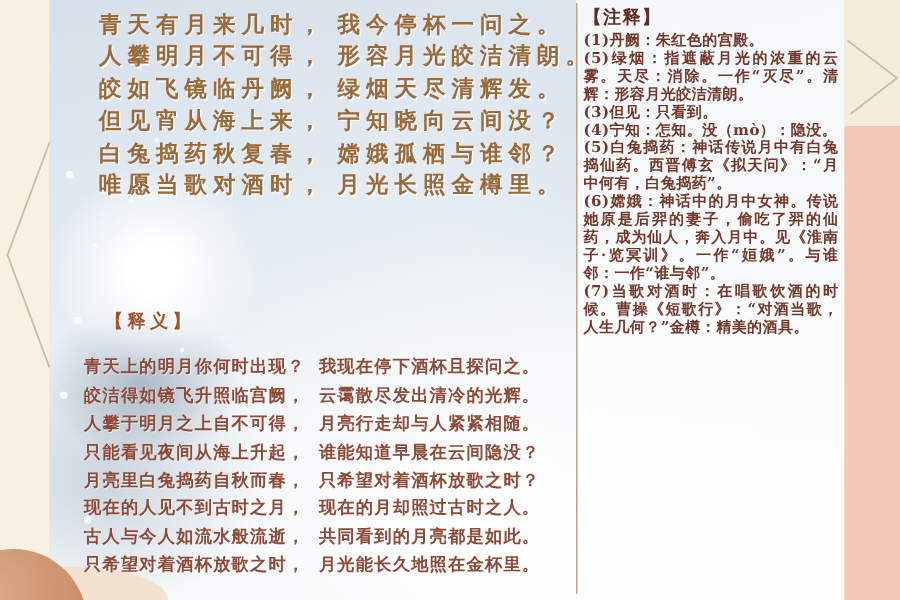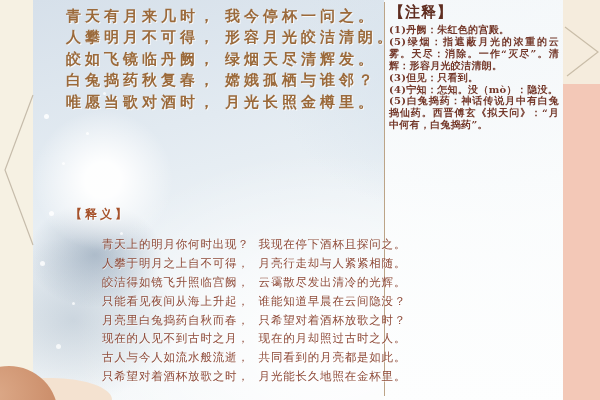--- a/index.html
+++ b/index.html
@@ -60,30 +60,29 @@
   }
   .poem-line .pr{margin-left:7px;}
 
   
   .shiyi-header{
     position:absolute;left:70px;top:206px;font-size:12px;font-weight:700;
     color:#a5512a;letter-spacing:3px;text-shadow:1px 1px 0 rgba(255,255,255,0.6);
   }
   .shiyi{position:absolute;left:56px;top:235px;width:330px;color:#8e4a38;}
   .shiyi-line{
-    height:18.9px;line-height:18.9px;font-size:11.5px;font-weight:400;
+    height:18.9px;line-height:18.9px;font-size:11.5px;font-weight:700;
     letter-spacing:0.8px;white-space:nowrap;
     text-shadow:0.5px 0.5px 0 rgba(255,255,255,0.6);
-    margin-left:46px;
   }
   .shiyi-line .pr{margin-left:9px;}
 
   
   .zhushi{position:absolute;left:389px;top:3px;width:170px;color:#74382a;}
-  .zhushi-header{font-size:15px;font-weight:700;color:#5f2d20;letter-spacing:1px;margin-bottom:2px;}
+  .zhushi-header{font-size:12px;font-weight:700;color:#5f2d20;letter-spacing:1px;margin-bottom:2px;}
   .zhu{margin:0;font-size:10px;line-height:11.9px;font-weight:700;letter-spacing:0.3px;
        text-align:justify;}
 </style>
 </head>
 <body>
 
 <div class="page">
   <div class="bg"></div>
   <div class="right-panel"></div>
   <div class="snow"></div>
@@ -98,37 +97,40 @@
   </svg>
 
   <div class="peach-wash"></div>
   <div class="salmon-circle"></div>
   <div class="divider"></div>
 
   <div class="poem">
     <div class="poem-line"><span class="pl">青天有月来几时，</span><span class="pr">我今停杯一问之。</span></div>
     <div class="poem-line"><span class="pl">人攀明月不可得，</span><span class="pr">形容月光皎洁清朗。</span></div>
     <div class="poem-line"><span class="pl">皎如飞镜临丹阙，</span><span class="pr">绿烟天尽清辉发。</span></div>
+    <div class="poem-line"><span class="pl">但见宵从海上来，</span><span class="pr">宁知晓向云间没？</span></div>
     <div class="poem-line"><span class="pl">白兔捣药秋复春，</span><span class="pr">嫦娥孤栖与谁邻？</span></div>
     <div class="poem-line"><span class="pl">唯愿当歌对酒时，</span><span class="pr">月光长照金樽里。</span></div>
   </div>
 
   <div class="shiyi-header">【释义】</div>
   <div class="shiyi">
     <div class="shiyi-line"><span class="pl">青天上的明月你何时出现？</span><span class="pr">我现在停下酒杯且探问之。</span></div>
+    <div class="shiyi-line"><span class="pl">皎洁得如镜飞升照临宫阙，</span><span class="pr">云霭散尽发出清冷的光辉。</span></div>
     <div class="shiyi-line"><span class="pl">人攀于明月之上自不可得，</span><span class="pr">月亮行走却与人紧紧相随。</span></div>
-    <div class="shiyi-line"><span class="pl">皎洁得如镜飞升照临宫阙，</span><span class="pr">云霭散尽发出清冷的光辉。</span></div>
     <div class="shiyi-line"><span class="pl">只能看见夜间从海上升起，</span><span class="pr">谁能知道早晨在云间隐没？</span></div>
     <div class="shiyi-line"><span class="pl">月亮里白兔捣药自秋而春，</span><span class="pr">只希望对着酒杯放歌之时？</span></div>
     <div class="shiyi-line"><span class="pl">现在的人见不到古时之月，</span><span class="pr">现在的月却照过古时之人。</span></div>
     <div class="shiyi-line"><span class="pl">古人与今人如流水般流逝，</span><span class="pr">共同看到的月亮都是如此。</span></div>
     <div class="shiyi-line"><span class="pl">只希望对着酒杯放歌之时，</span><span class="pr">月光能长久地照在金杯里。</span></div>
   </div>
 
   <div class="zhushi">
     <div class="zhushi-header">【注释】</div>
     <p class="zhu">(1)丹阙：朱红色的宫殿。</p>
     <p class="zhu">(5)绿烟：指遮蔽月光的浓重的云雾。天尽：消除。一作“灭尽”。清辉：形容月光皎洁清朗。</p>
     <p class="zhu">(3)但见：只看到。</p>
     <p class="zhu">(4)宁知：怎知。没（mò）：隐没。</p>
     <p class="zhu">(5)白兔捣药：神话传说月中有白兔捣仙药。西晋傅玄《拟天问》：“月中何有，白兔捣药”。</p>
+    <p class="zhu">(6)嫦娥：神话中的月中女神。传说她原是后羿的妻子，偷吃了羿的仙药，成为仙人，奔入月中。见《淮南子·览冥训》。一作“姮娥”。与谁邻：一作“谁与邻”。</p>
+    <p class="zhu">(7)当歌对酒时：在唱歌饮酒的时候。曹操《短歌行》：“对酒当歌，人生几何？”金樽：精美的酒具。</p>
   </div>
 </div>
 
 </body></html>

